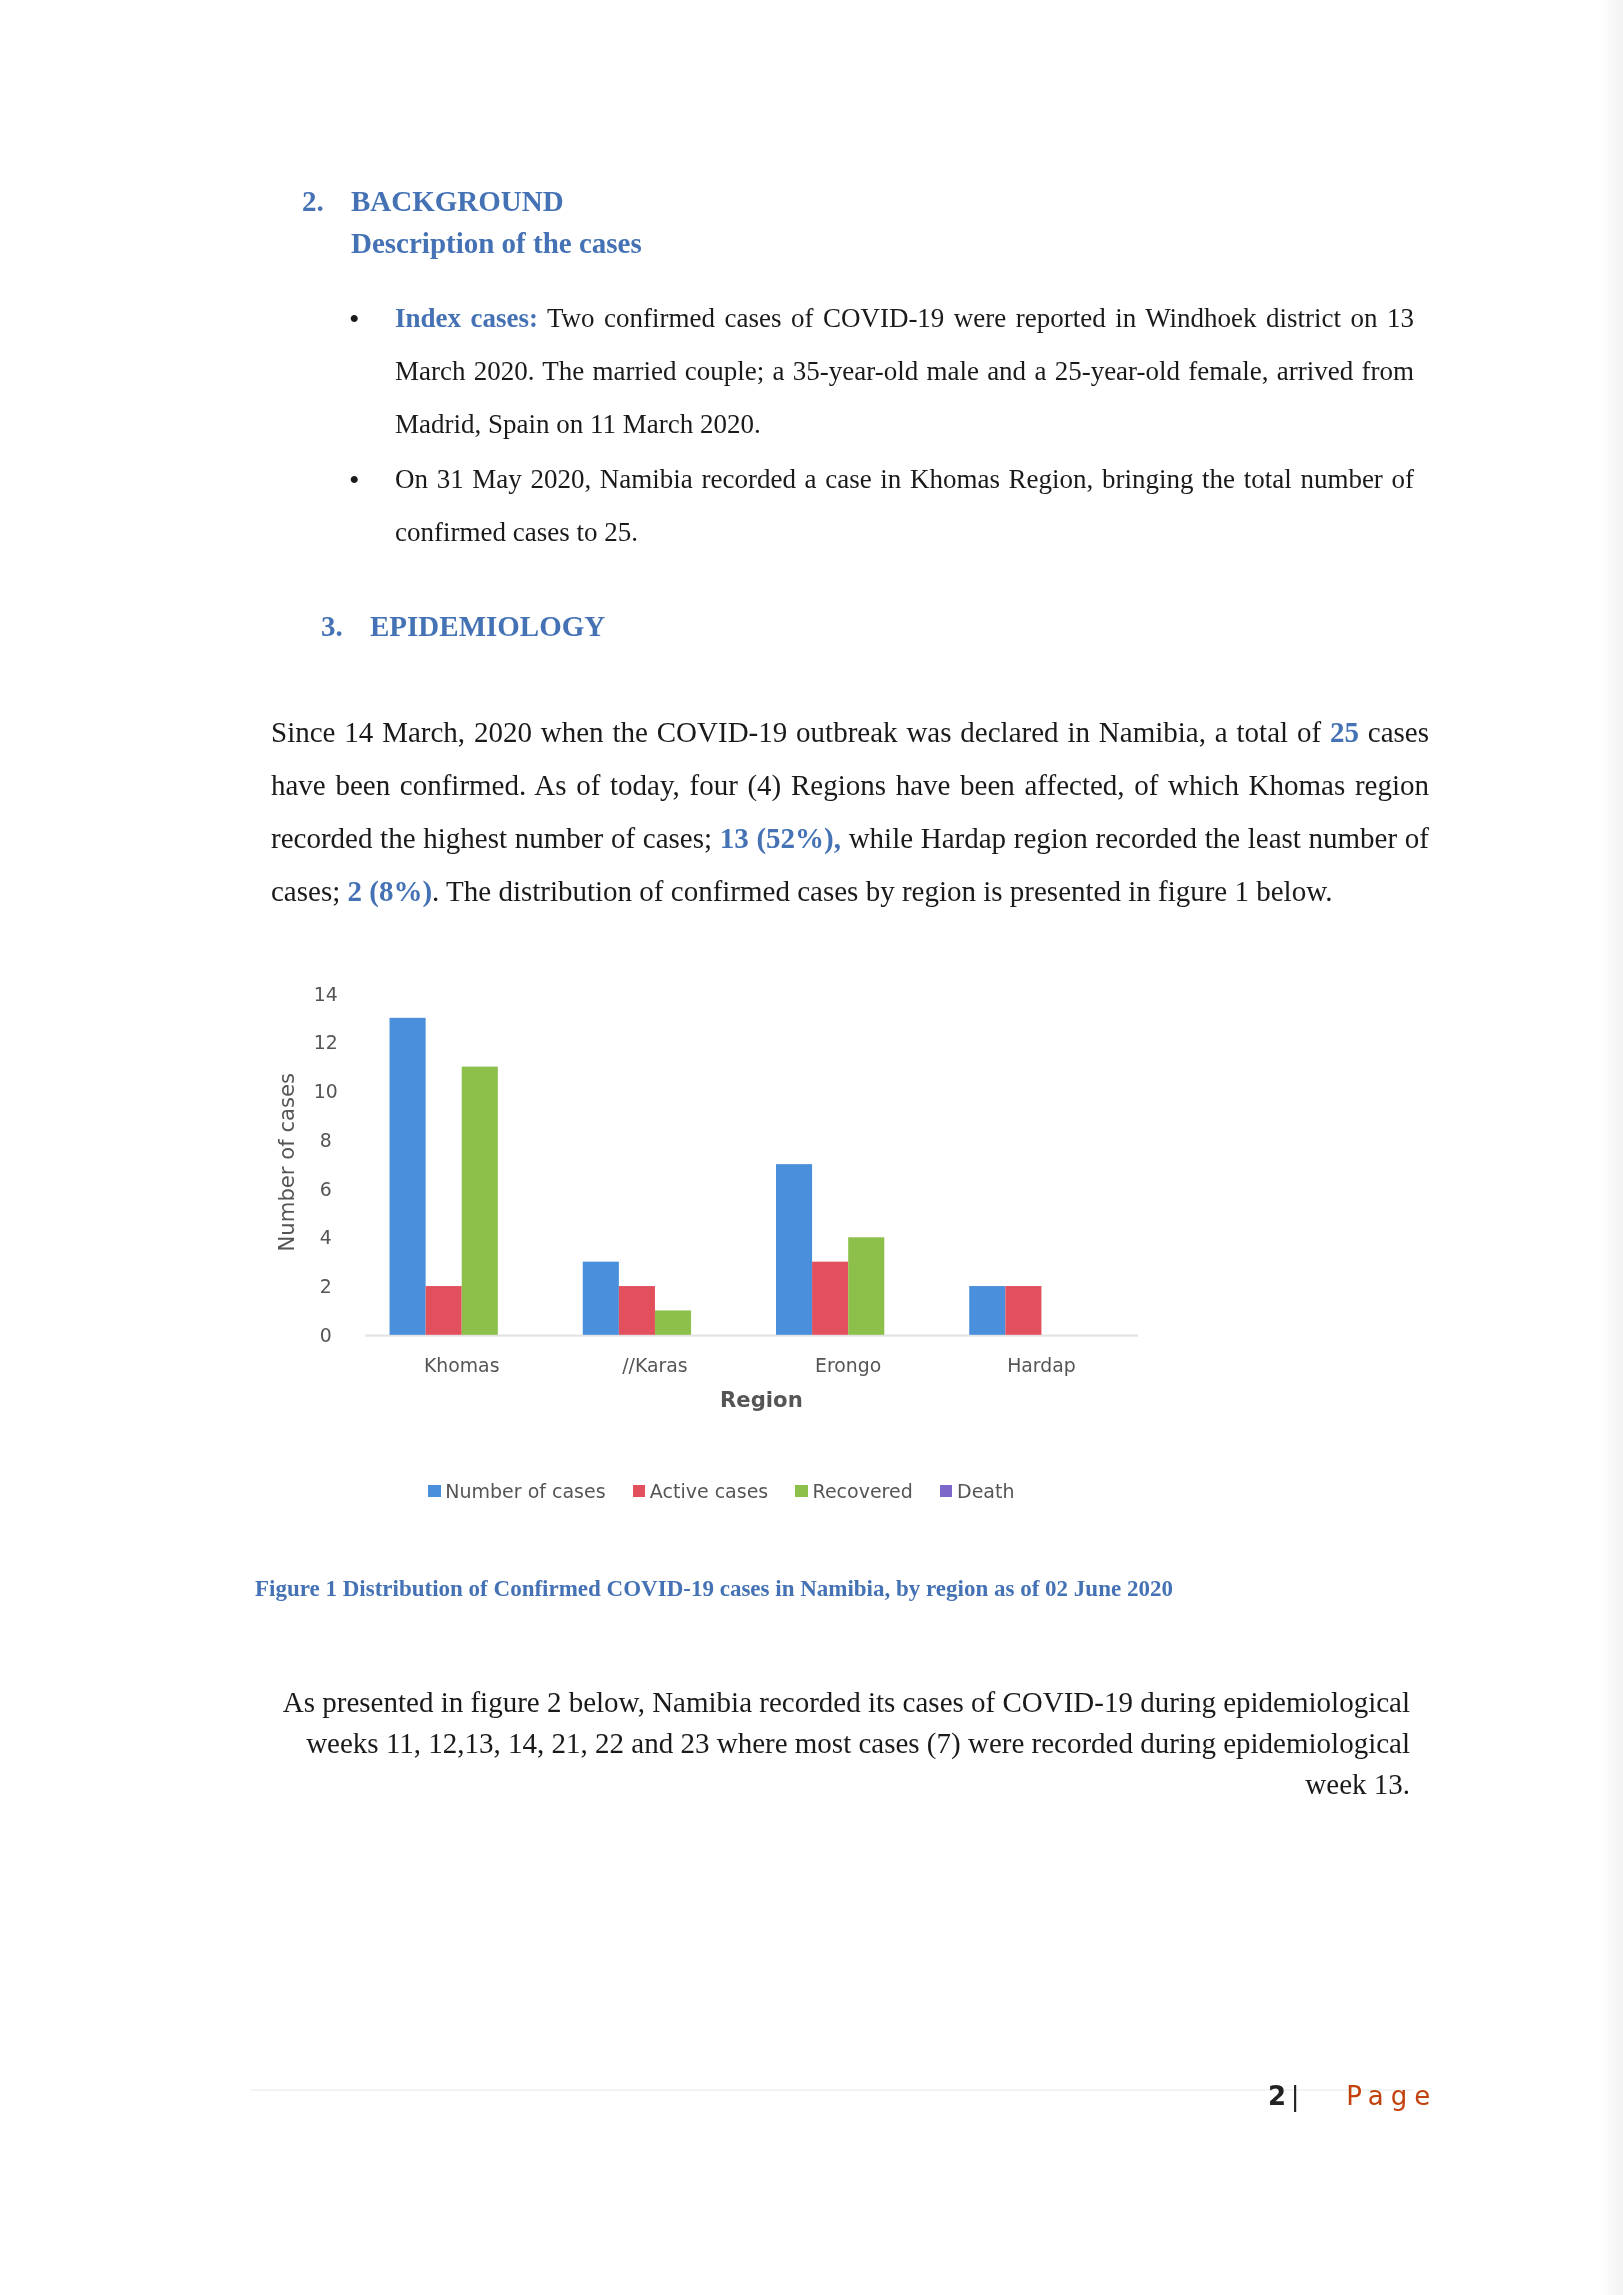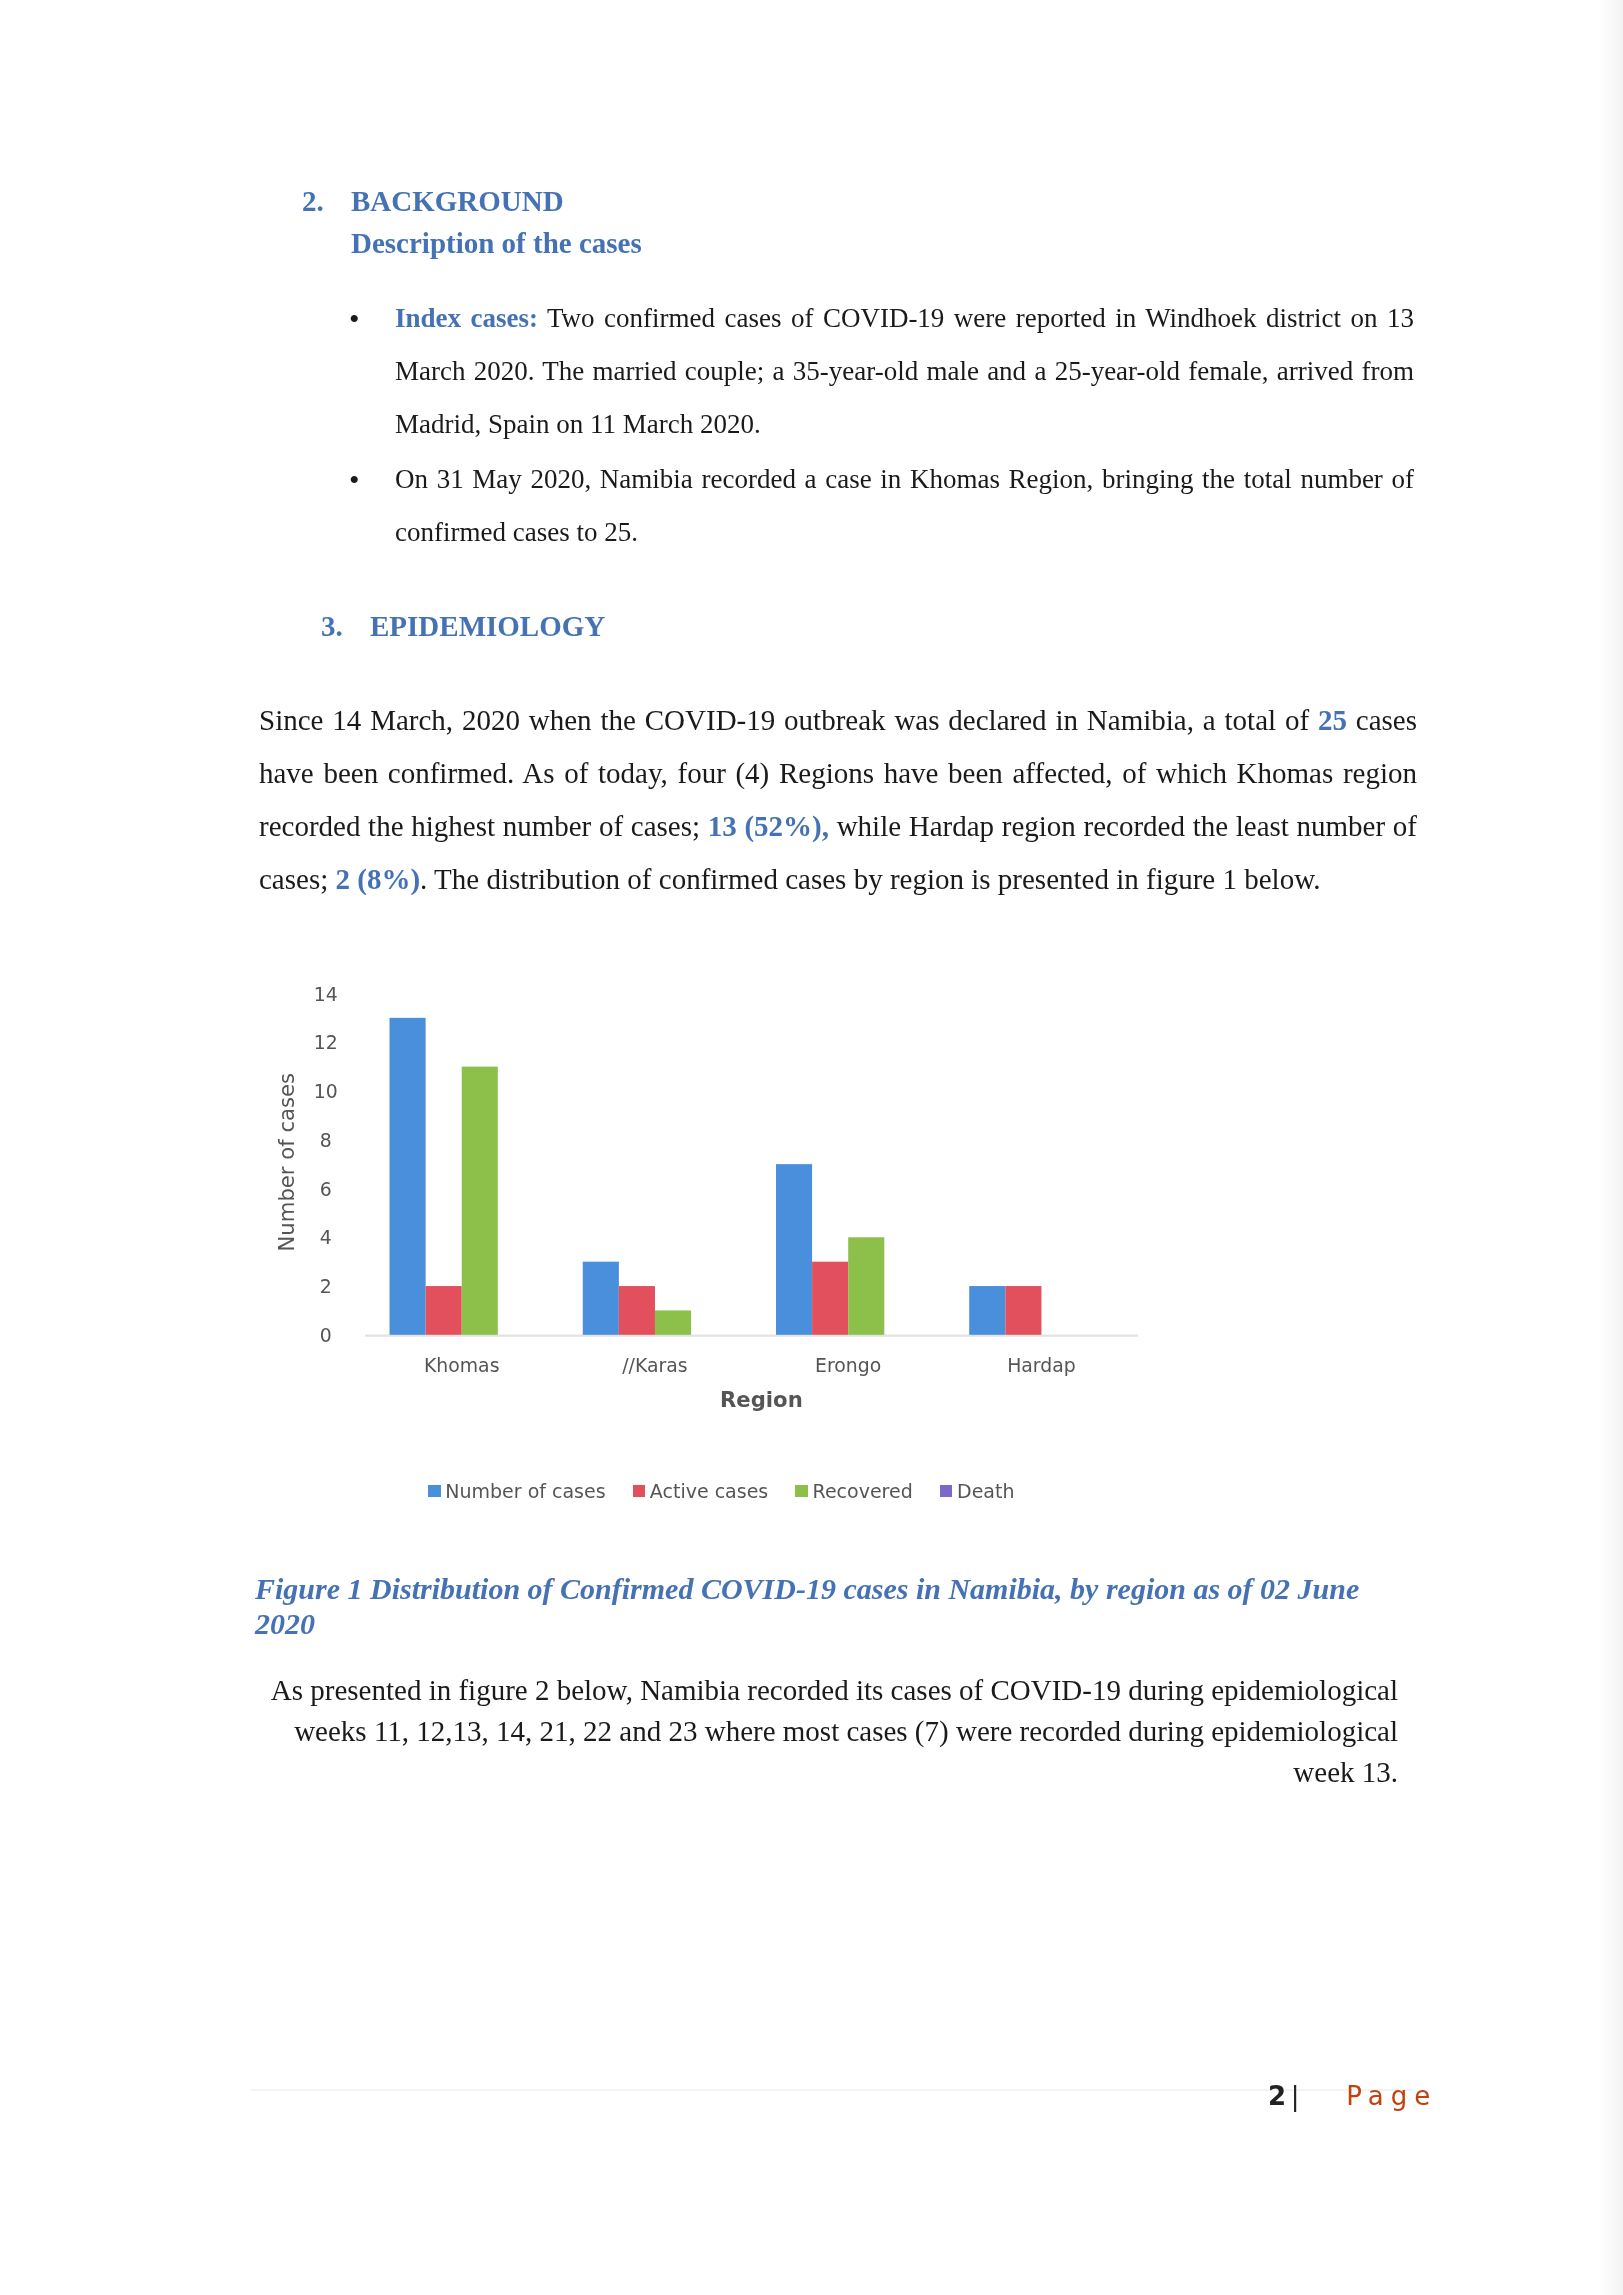--- a/index.html
+++ b/index.html
@@ -8,24 +8,24 @@
   .page-shade { position: absolute; right: 0; top: 0; width: 23.6px; height: 2295px;
                 background: linear-gradient(to right, #ffffff, #f3f3f3); }
   .blue { color: #4472b4; }
   .h1 { position: absolute; left: 302px; font-weight: bold; font-size: 29px; color: #4472b4; }
   .h1 .num { display: inline-block; width: 49px; }
   .h2 { position: absolute; left: 351px; font-weight: bold; font-size: 29px; color: #4472b4; }
   .bullet-list { position: absolute; left: 346px; top: 292px; width: 1068px; margin: 0; padding: 0; list-style: none; }
   .bullet-list li { position: relative; padding-left: 49px; font-size: 27px; line-height: 53px; margin-bottom: 0; text-align: justify; }
   .bullet-list li::before { content: "\2022"; position: absolute; left: 3.1px; top: 0; font-size: 30px; }
   .bullet-list li + li { margin-top: 1.6px; }
-  .para { position: absolute; left: 255px; width: 1158px; font-size: 29px; line-height: 53px; text-align: justify; margin: 4px; }
+  .para { position: absolute; left: 255px; width: 1158px; font-size: 29px; line-height: 53px; text-align: justify; margin: 16px; }
   .para-tight { line-height: 41px; text-align: right; }
-  .caption { position: absolute; left: 255px; top: 1571px; width: 1162px; font-size: 30px; line-height: 35px;
-             font-style: italic; font-weight: bold; color: #4472b4; margin: 0; }
+  .caption { position: absolute; left: 255px; top: 1571px; width: 1162px; font-size: 23px; line-height: 35px;
+             font-weight: bold; color: #4472b4; margin: 0; }
   .chart-wrap { position: absolute; left: 259px; top: 966px; width: 942px; height: 565px; }
   .chart-wrap svg { position: absolute; left: 0; top: 0; }
   .chart-text { font-family: "DejaVu Sans", sans-serif; fill: #555555; }
   .legend { position: absolute; top: 1480px; left: 428px; display: flex; gap: 27px;
             font-family: "DejaVu Sans", sans-serif; font-size: 19px; color: #555555; }
   .legend-item { display: flex; align-items: center; gap: 4.7px; }
   .swatch { width: 12.6px; height: 12.6px; display: inline-block; }
   .footer-line { position: absolute; left: 251px; top: 2089px; width: 1162px; height: 1.6px; background: #f1f4f7; }
   .page-num { position: absolute; left: 1268px; top: 2081px; font-family: "DejaVu Sans", sans-serif; font-size: 26px; }
   .page-num .n { color: #222; font-weight: bold; }

